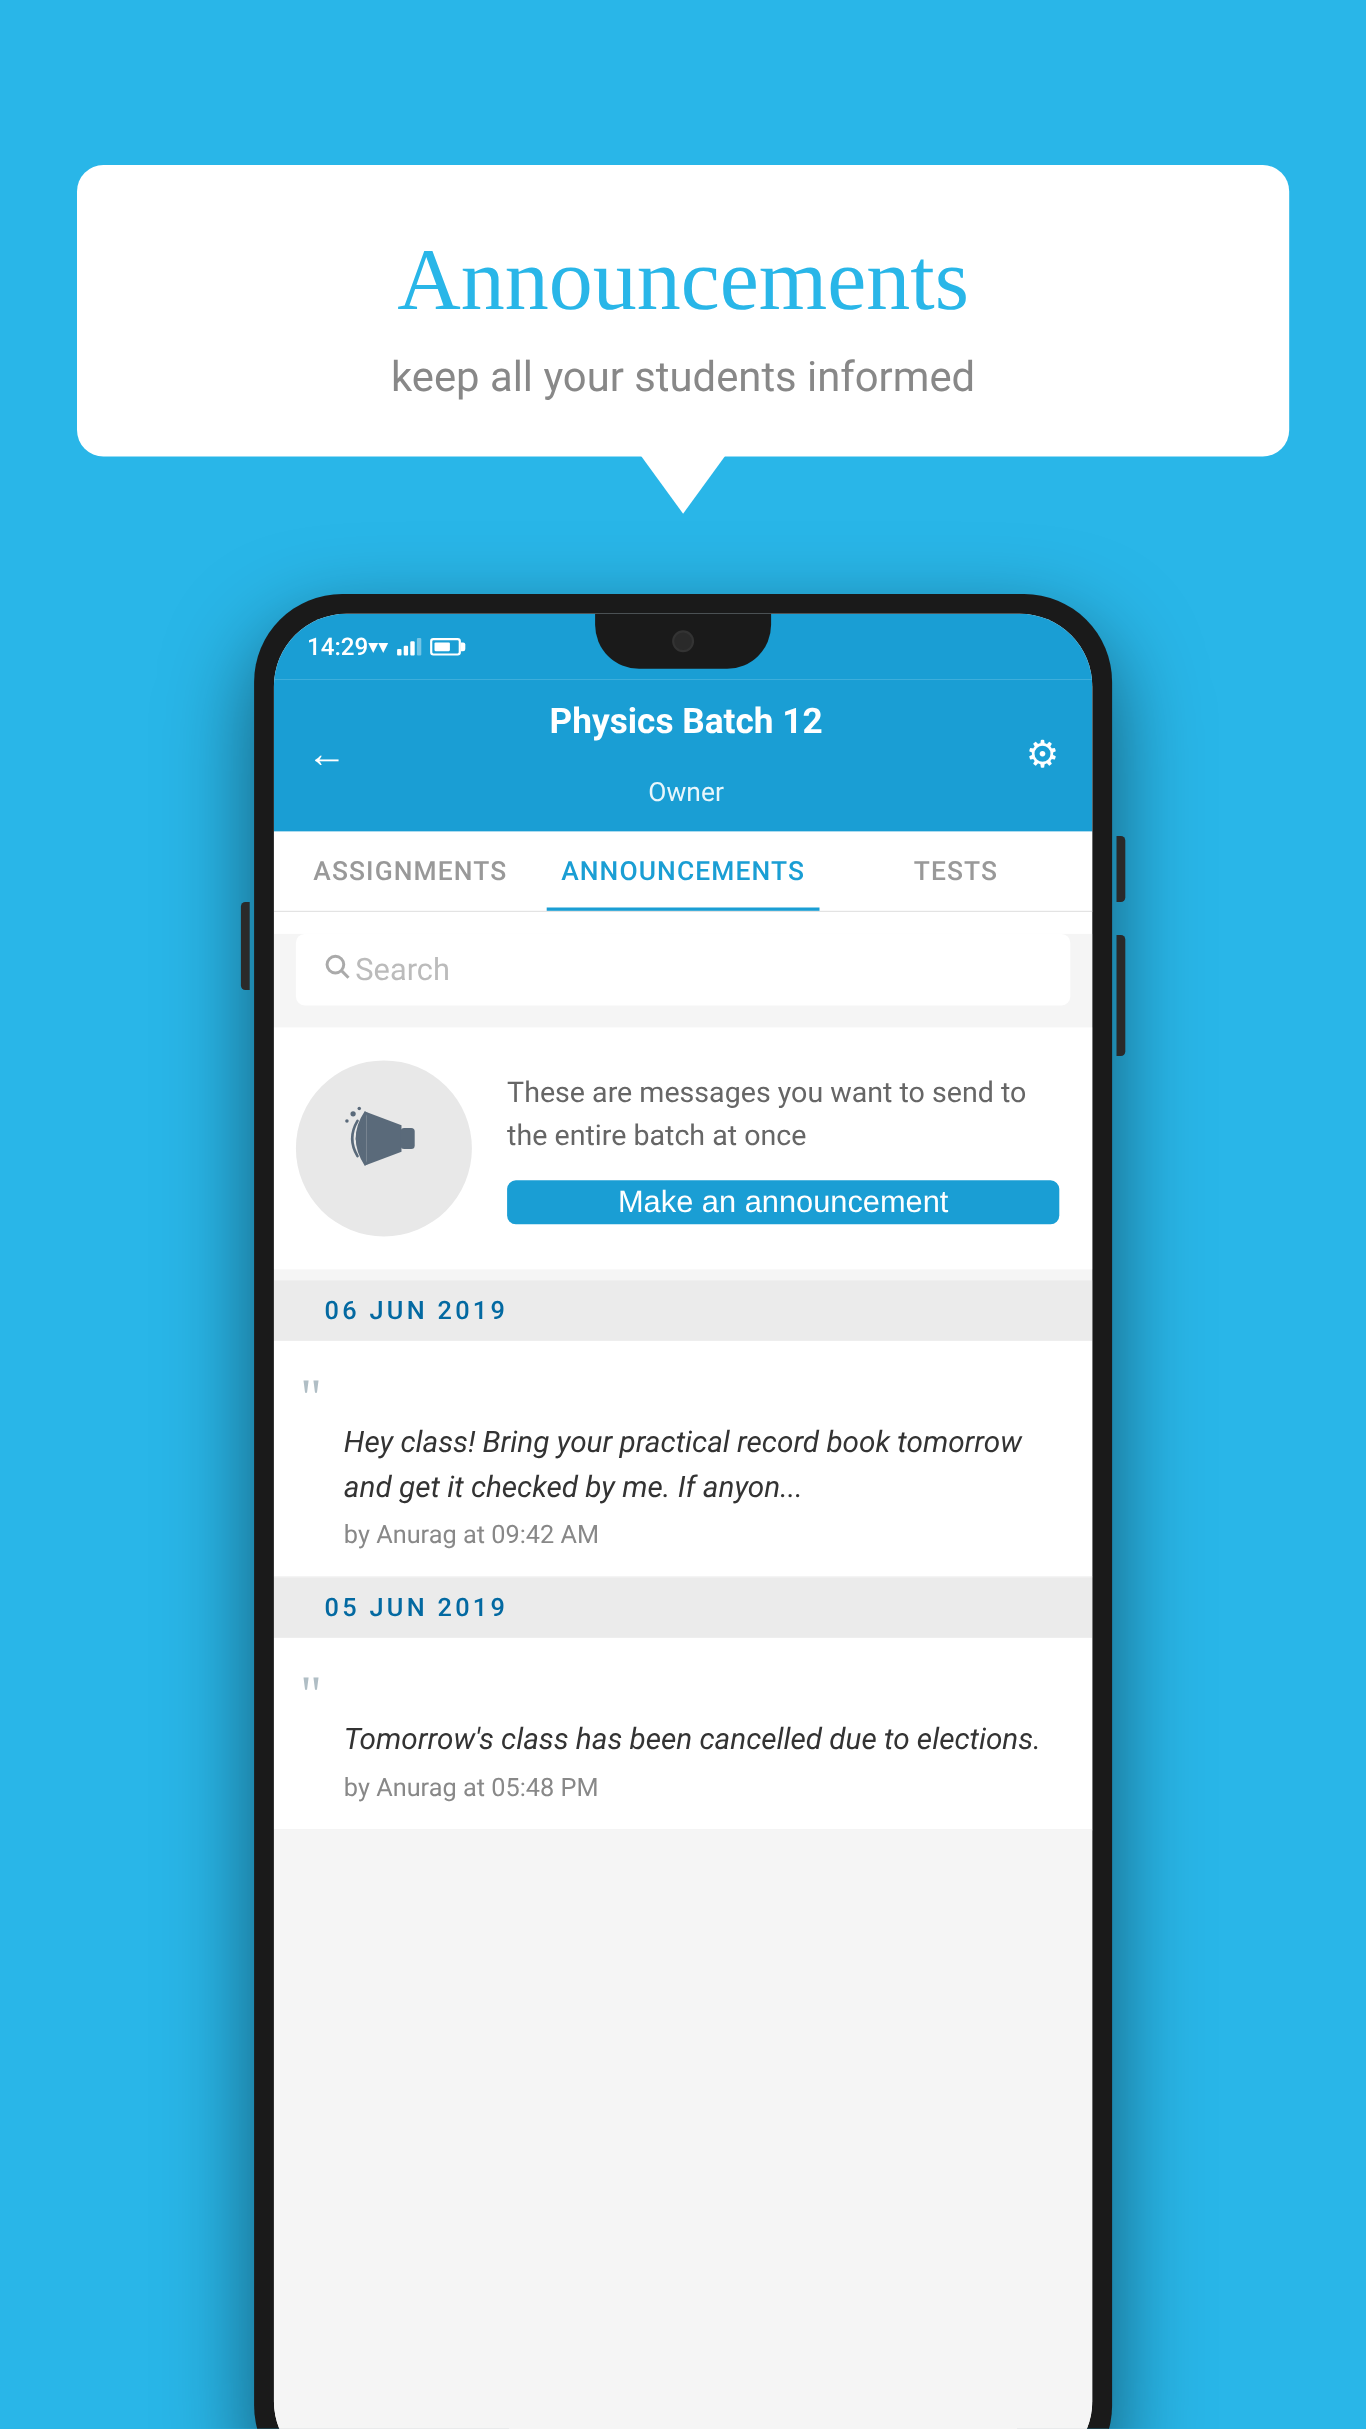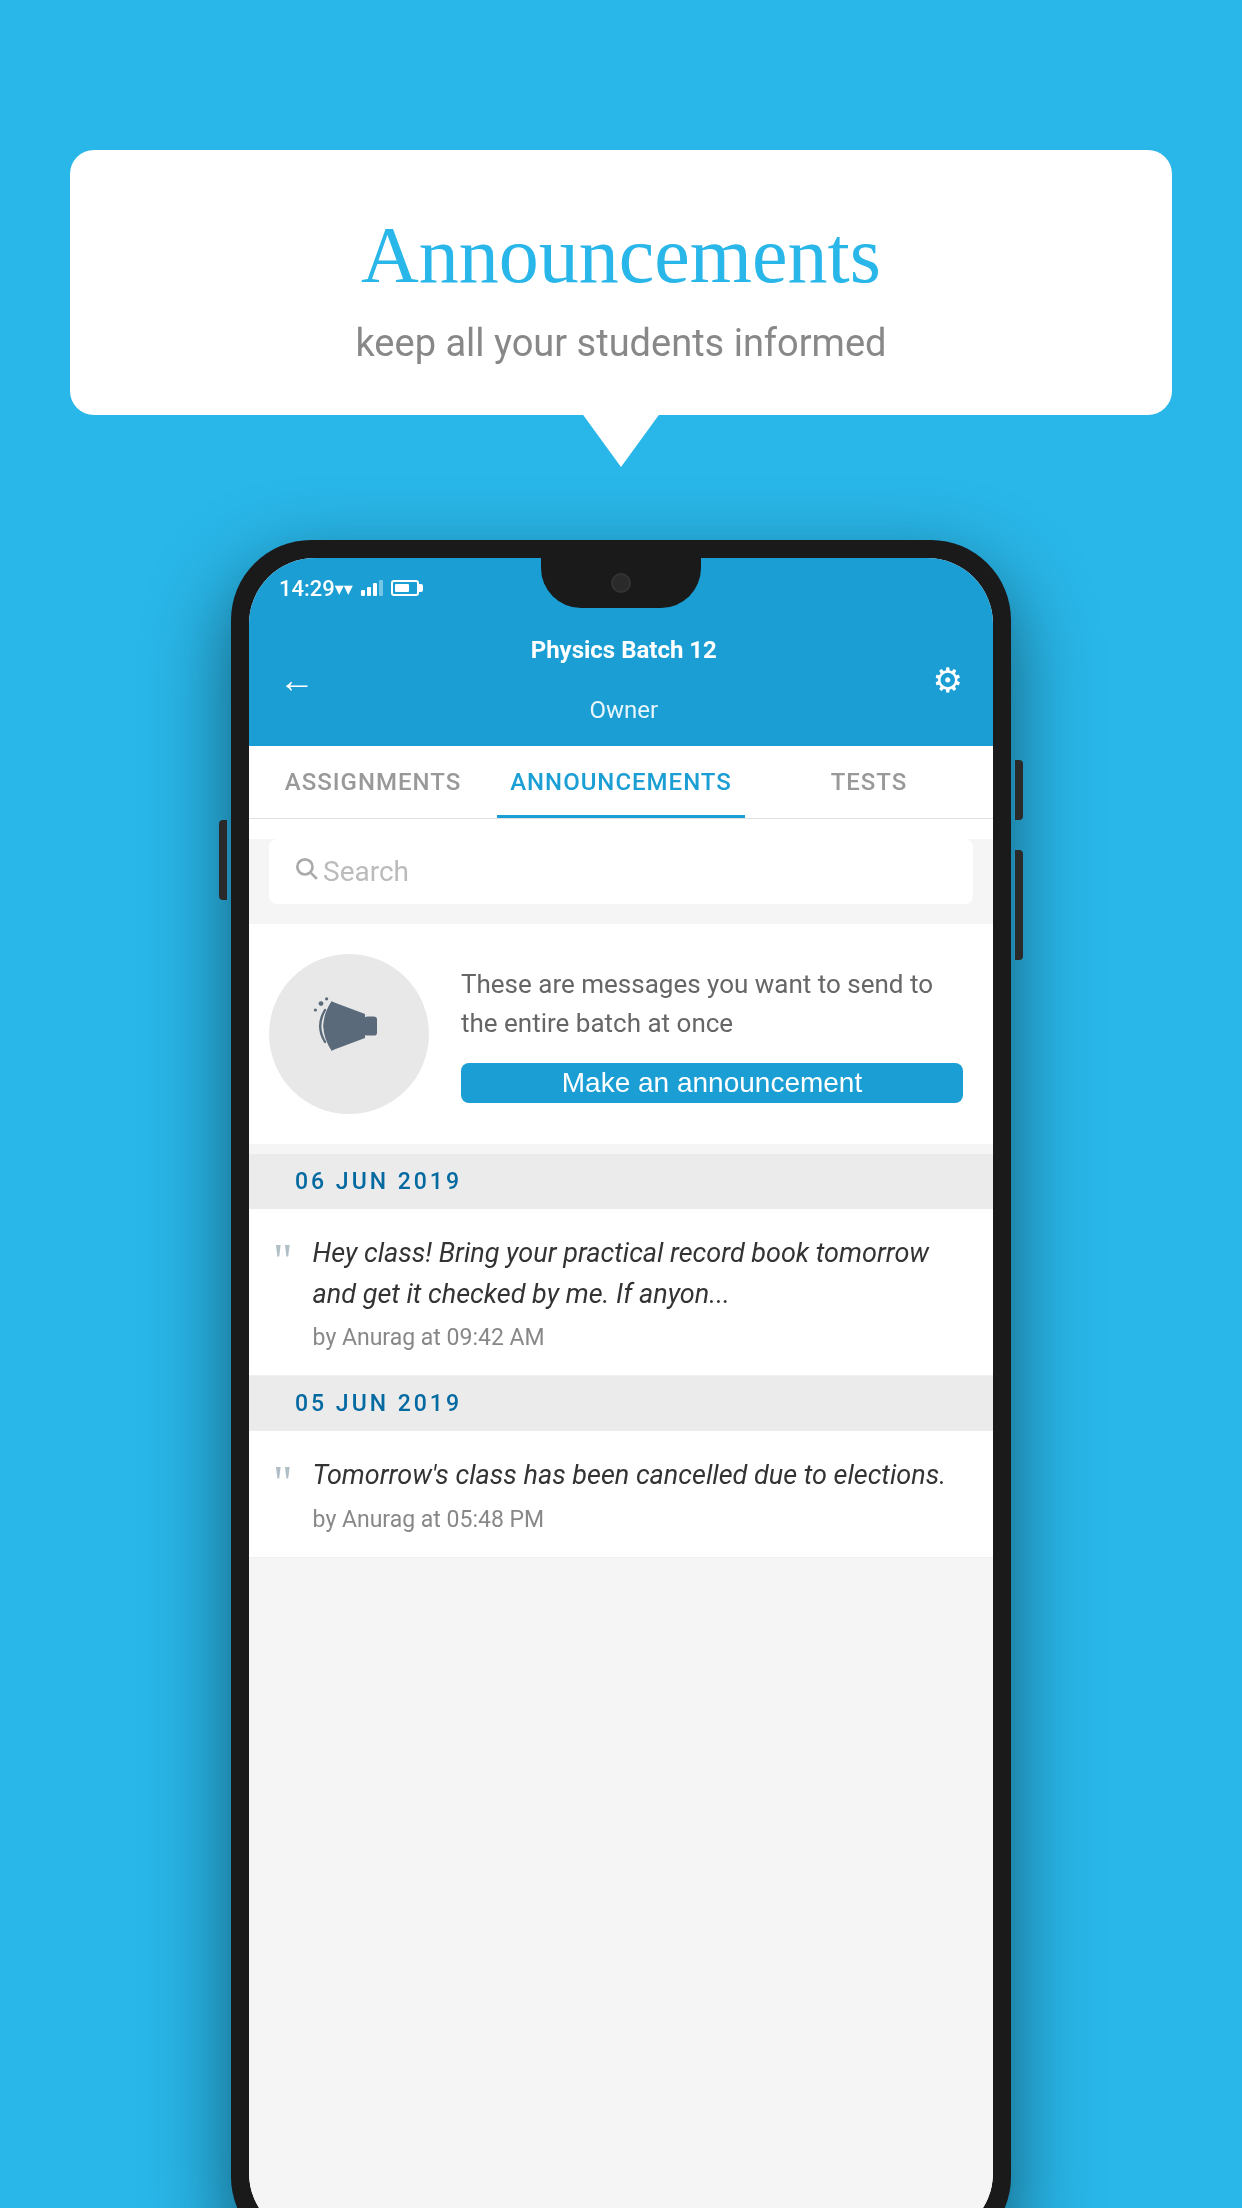--- a/index.html
+++ b/index.html
@@ -185,21 +185,21 @@
       font-size: 36px;
       cursor: pointer;
     }
 
     .header-center {
       text-align: center;
     }
 
     .header-title {
       color: white;
-      font-size: 24px;
+      font-size: 32px;
       font-weight: 700;
     }
 
     .header-subtitle {
       color: rgba(255,255,255,0.9);
       font-size: 24px;
       font-weight: 400;
       margin-top: 32px;
     }
 
@@ -343,20 +343,21 @@
       font-size: 48px;
       color: #b0bec5;
       font-family: Georgia, serif;
       line-height: 1;
       margin-top: 4px;
       flex-shrink: 0;
     }
 
     .announcement-content {
       flex: 1;
+      margin-top: 48px;
     }
 
     .announcement-text {
       font-size: 27px;
       color: #333;
       font-style: italic;
       line-height: 1.5;
       margin-bottom: 10px;
     }
 

